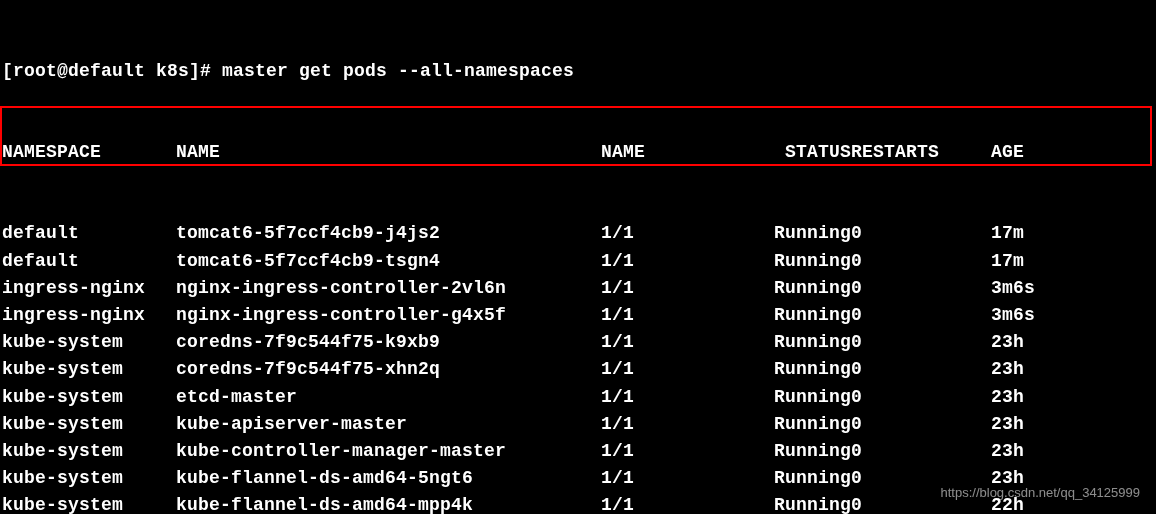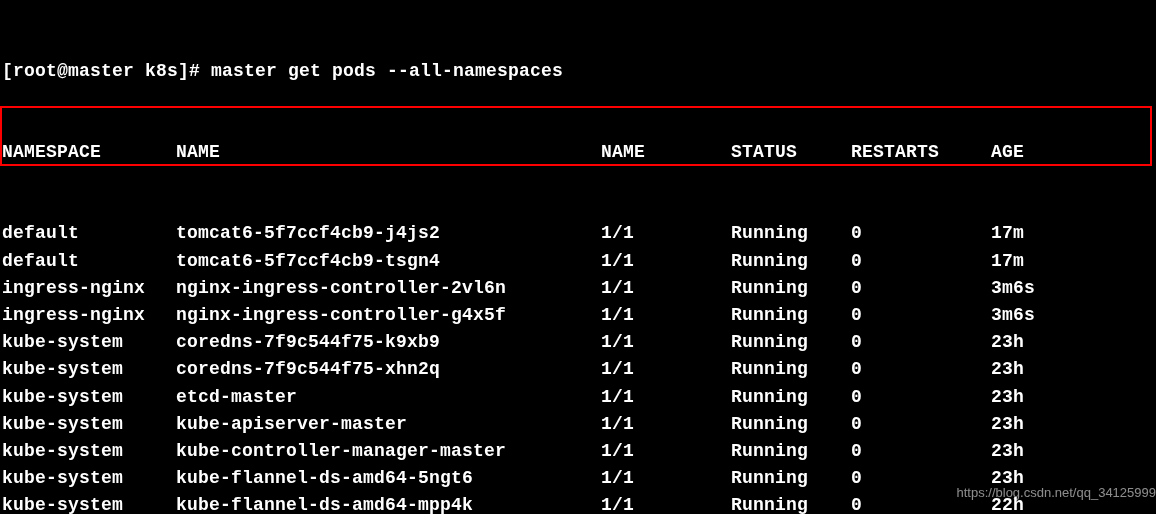--- a/index.html
+++ b/index.html
@@ -14,46 +14,46 @@
       overflow: hidden;
       position: relative;
       font-weight: bold;
       letter-spacing: 0.2px;
     }
     .terminal { padding: 4px 2px; position: relative; white-space: pre; }
     .row { display: block; height: 27.2px; }
     .col-ns       { display: inline-block; width: 174px; }
     .col-name     { display: inline-block; width: 425px; }
     .col-ready    { display: inline-block; width: 130px; }
-    .col-status   { display: inline-block; width: 120px; }
+    .col-status   { display: inline-block; width: 120px; text-align: right; }
     .col-restarts { display: inline-block; width: 140px; }
     .col-age      { display: inline-block; }
     .highlight-box {
       position: absolute;
       border: 2px solid #ff0000;
       left: 0px;
       top: 106px;
       width: 1152px;
       height: 60px;
       pointer-events: none;
     }
     .watermark {
       position: absolute;
-      right: 0;
+      right: 16px;
       bottom: 12px;
       font-size: 13px;
       color: rgba(255,255,255,0.55);
       font-family: Arial, sans-serif;
       font-weight: normal;
       letter-spacing: 0;
     }
   </style>
 </head>
 <body>
 
 <div class="terminal">
-  <div class="row"><span>[root@master k8s]# </span><span>master get pods --all-namespaces</span></div>
+  <div class="row"><span>[root@default k8s]# </span><span>master get pods --all-namespaces</span></div>
   <div class="row"><span class="col-ns">NAMESPACE</span><span class="col-name">NAME</span><span class="col-ready">NAME</span><span class="col-status">STATUS</span><span class="col-restarts">RESTARTS</span><span class="col-age">AGE</span></div>
   <div id="rows-container"><div class="row"><span class="col-ns">default</span><span class="col-name">tomcat6-5f7ccf4cb9-j4js2</span><span class="col-ready">1/1</span><span class="col-status">Running</span><span class="col-restarts">0</span><span class="col-age">17m</span></div><div class="row"><span class="col-ns">default</span><span class="col-name">tomcat6-5f7ccf4cb9-tsgn4</span><span class="col-ready">1/1</span><span class="col-status">Running</span><span class="col-restarts">0</span><span class="col-age">17m</span></div><div class="row"><span class="col-ns">ingress-nginx</span><span class="col-name">nginx-ingress-controller-2vl6n</span><span class="col-ready">1/1</span><span class="col-status">Running</span><span class="col-restarts">0</span><span class="col-age">3m6s</span></div><div class="row"><span class="col-ns">ingress-nginx</span><span class="col-name">nginx-ingress-controller-g4x5f</span><span class="col-ready">1/1</span><span class="col-status">Running</span><span class="col-restarts">0</span><span class="col-age">3m6s</span></div><div class="row"><span class="col-ns">kube-system</span><span class="col-name">coredns-7f9c544f75-k9xb9</span><span class="col-ready">1/1</span><span class="col-status">Running</span><span class="col-restarts">0</span><span class="col-age">23h</span></div><div class="row"><span class="col-ns">kube-system</span><span class="col-name">coredns-7f9c544f75-xhn2q</span><span class="col-ready">1/1</span><span class="col-status">Running</span><span class="col-restarts">0</span><span class="col-age">23h</span></div><div class="row"><span class="col-ns">kube-system</span><span class="col-name">etcd-master</span><span class="col-ready">1/1</span><span class="col-status">Running</span><span class="col-restarts">0</span><span class="col-age">23h</span></div><div class="row"><span class="col-ns">kube-system</span><span class="col-name">kube-apiserver-master</span><span class="col-ready">1/1</span><span class="col-status">Running</span><span class="col-restarts">0</span><span class="col-age">23h</span></div><div class="row"><span class="col-ns">kube-system</span><span class="col-name">kube-controller-manager-master</span><span class="col-ready">1/1</span><span class="col-status">Running</span><span class="col-restarts">0</span><span class="col-age">23h</span></div><div class="row"><span class="col-ns">kube-system</span><span class="col-name">kube-flannel-ds-amd64-5ngt6</span><span class="col-ready">1/1</span><span class="col-status">Running</span><span class="col-restarts">0</span><span class="col-age">23h</span></div><div class="row"><span class="col-ns">kube-system</span><span class="col-name">kube-flannel-ds-amd64-mpp4k</span><span class="col-ready">1/1</span><span class="col-status">Running</span><span class="col-restarts">0</span><span class="col-age">22h</span></div></div>
   
   <div class="highlight-box"></div>
 </div>
 <div class="watermark">https://blog.csdn.net/qq_34125999</div>
 
 </body></html>

